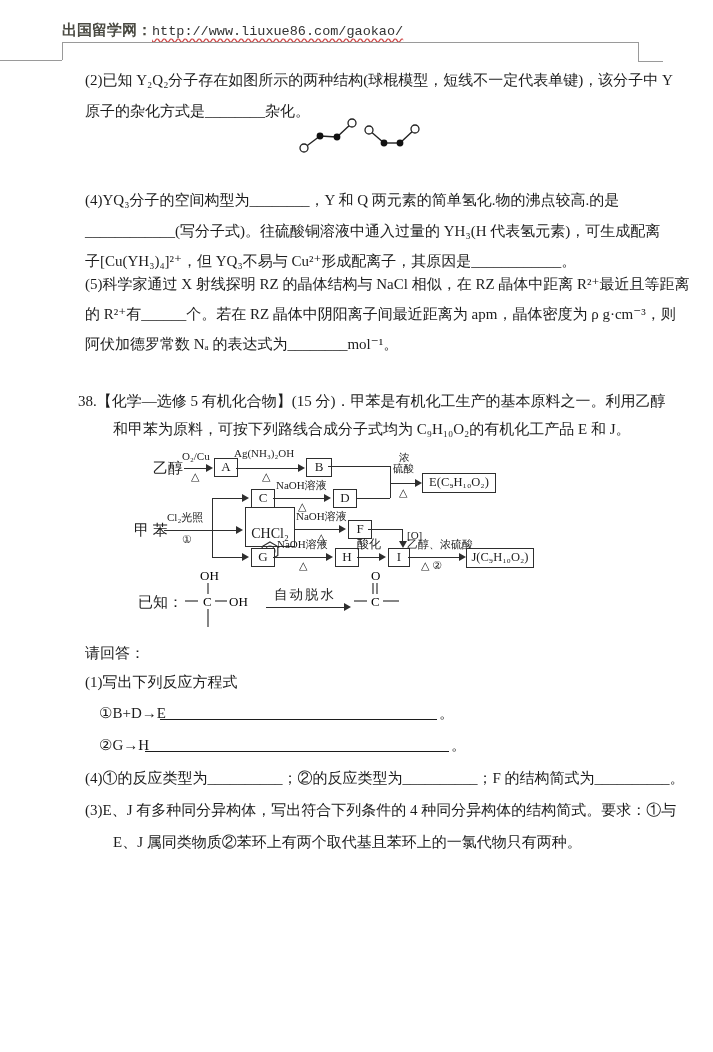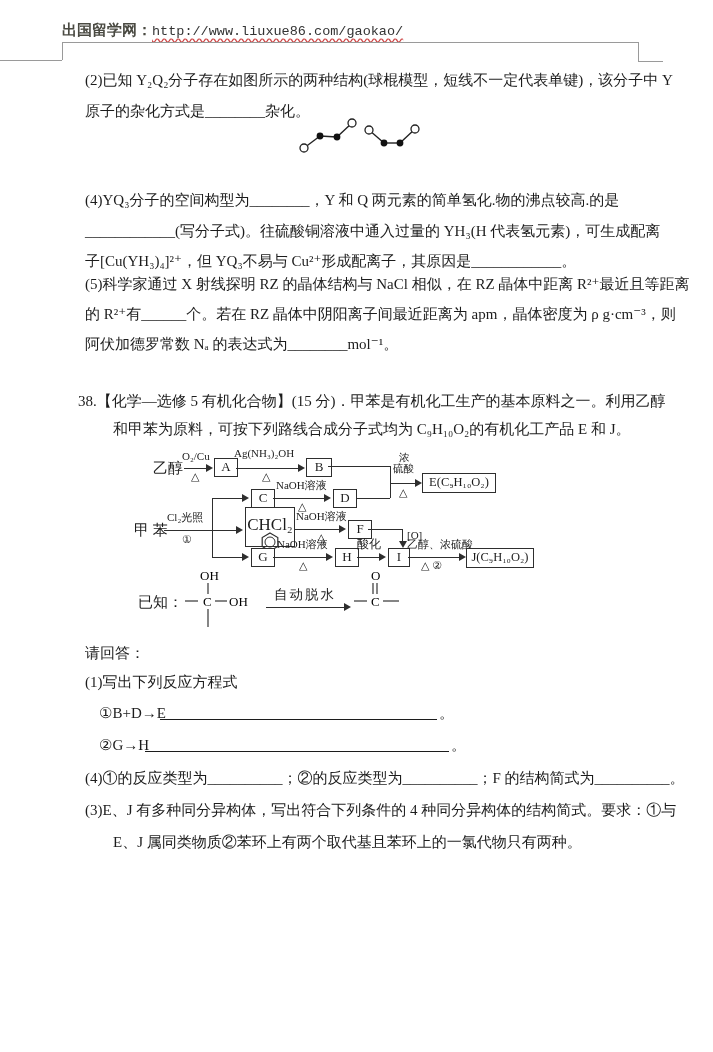--- a/index.html
+++ b/index.html
@@ -111,21 +111,21 @@
     <div class="cond" style="left:276px;top:479px;">NaOH溶液</div>
     <div class="cond" style="left:298px;top:500px;">△</div>
     <div class="fbox" style="left:333px;top:489px;width:20px;height:17px;">D</div>
 
     <div class="flab" style="left:134px;top:521px;">甲 苯</div>
     <div class="hl" style="left:164px;top:530px;width:73px;"></div>
     <div class="ah-r" style="left:236px;top:526px;"></div>
     <div class="cond" style="left:167px;top:511px;">Cl₂光照</div>
     <div class="cond" style="left:182px;top:533px;">①</div>
     <div class="fbox" style="left:245px;top:507px;width:46px;height:38px;">
-      <div style="font-size:17px;line-height:13px;margin-top:10px;">CHCl₂</div>
+      <div style="font-size:14px;line-height:13px;margin-top:19px;">CHCl₂</div>
       <svg width="22" height="22" viewBox="0 0 22 22" style="display:block;margin:0 auto;">
         <polygon points="11,2 18.8,6.5 18.8,15.5 11,20 3.2,15.5 3.2,6.5" fill="none" stroke="#2e2e2e" stroke-width="1.2"></polygon>
         <circle cx="11" cy="11" r="5" fill="none" stroke="#2e2e2e" stroke-width="1"></circle>
       </svg>
     </div>
     <div class="hl" style="left:294px;top:529px;width:46px;"></div>
     <div class="ah-r" style="left:339px;top:525px;"></div>
     <div class="cond" style="left:296px;top:510px;">NaOH溶液</div>
     <div class="cond" style="left:317px;top:531px;">△</div>
     <div class="fbox" style="left:348px;top:520px;width:20px;height:17px;">F</div>

